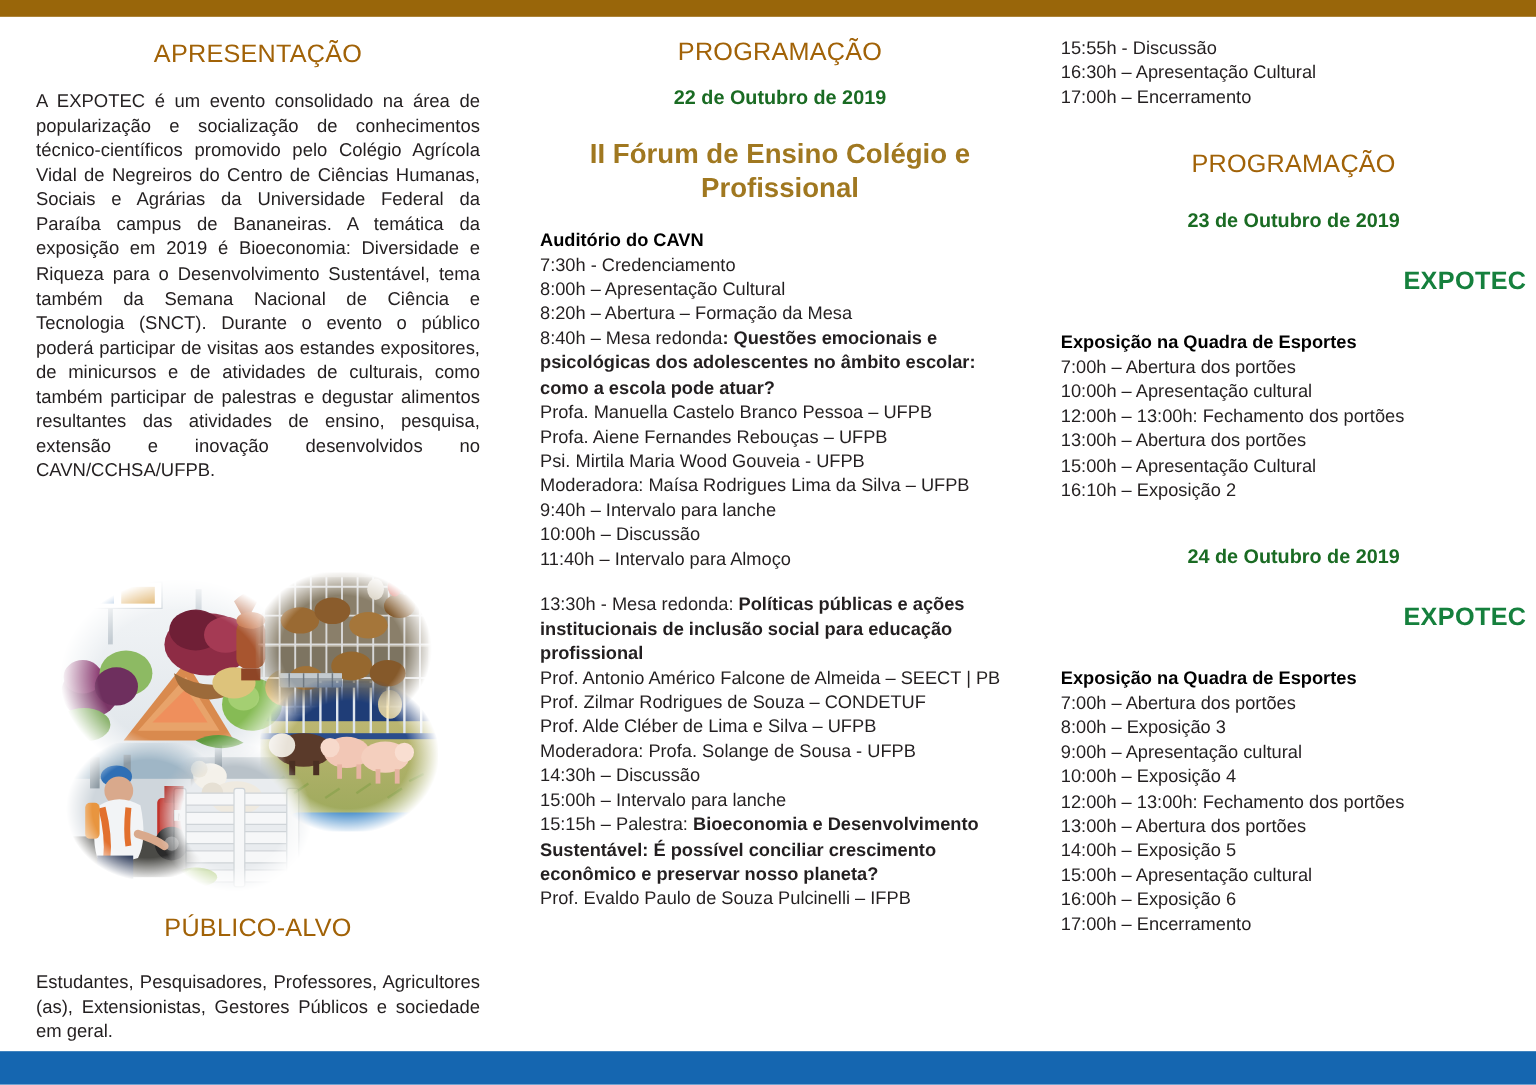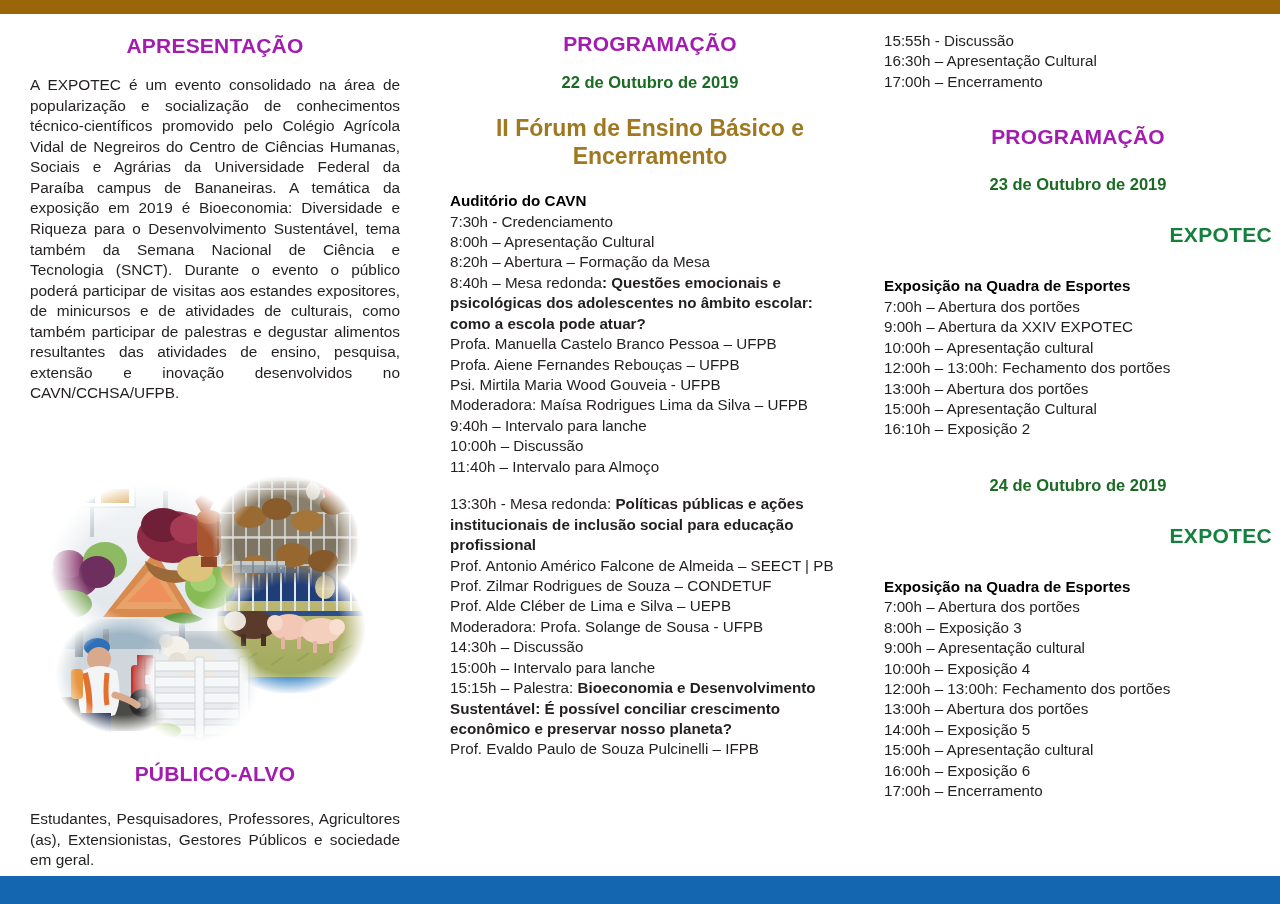--- a/index.html
+++ b/index.html
@@ -38,22 +38,22 @@
     position: absolute;
     top: 14px;
     height: 862px;
   }
   .col-left   { left: 0px;   width: 430px; }
   .col-mid    { left: 440px; width: 420px; }
   .col-right  { left: 862px; width: 418px; }
 
   
   .h-blue {
-    color: #a21caf;
-    font-weight: bold;
+    color: #a16207;
+    font-weight: normal;
     font-size: 21px;
     text-align: center;
     letter-spacing: 0.2px;
   }
   .h-green {
     color: #1a6b23;
     font-weight: bold;
     font-size: 16.5px;
     text-align: center;
   }
@@ -343,21 +343,21 @@
 
     <div class="body-just" id="publico-body">Estudantes, Pesquisadores, Professores, Agricultores (as), Extensionistas, Gestores Públicos e sociedade em geral.</div>
   </div>
 
   <div class="col col-mid">
     <div class="mid-pad">
       <div class="h-blue" id="prog-heading-1">PROGRAMAÇÃO</div>
 
       <div class="h-green" id="prog-date-1">22 de Outubro de 2019</div>
 
-      <div class="h-gold-title" id="forum-title">II Fórum de Ensino Básico e Encerramento</div>
+      <div class="h-gold-title" id="forum-title">II Fórum de Ensino Colégio e Profissional</div>
 
       <div class="venue" id="mid-venue">Auditório do CAVN</div>
 
       <div class="sched" id="mid-morning">
           <div>7:30h - Credenciamento</div>
           <div>8:00h – Apresentação  Cultural</div>
           <div>8:20h – Abertura – Formação da Mesa</div>
           <div>8:40h – Mesa redonda<b>: Questões emocionais e psicológicas dos adolescentes no âmbito escolar: como a escola pode atuar?</b></div>
           <div>Profa. Manuella Castelo Branco Pessoa – UFPB</div>
           <div>Profa. Aiene Fernandes Rebouças – UFPB</div>
@@ -365,21 +365,21 @@
           <div>Moderadora: Maísa Rodrigues Lima da Silva – UFPB</div>
           <div>9:40h – Intervalo para lanche</div>
           <div>10:00h – Discussão</div>
           <div>11:40h – Intervalo para Almoço</div>
         </div>
 
       <div class="sched gap-block" id="mid-afternoon">
           <div>13:30h - Mesa redonda: <b>Políticas públicas e ações institucionais de inclusão social para educação profissional</b></div>
           <div>Prof. Antonio Américo Falcone de Almeida – SEECT | PB</div>
           <div>Prof. Zilmar Rodrigues de Souza – CONDETUF</div>
-          <div>Prof. Alde Cléber de Lima e Silva – UEPB</div>
+          <div>Prof. Alde Cléber de Lima e Silva – UFPB</div>
           <div>Moderadora: Profa. Solange de Sousa - UFPB</div>
           <div>14:30h – Discussão</div>
           <div>15:00h – Intervalo para lanche</div>
           <div>15:15h – Palestra: <b>Bioeconomia e Desenvolvimento Sustentável: É possível conciliar crescimento econômico e preservar nosso planeta?</b></div>
           <div>Prof. Evaldo Paulo de Souza Pulcinelli – IFPB</div>
         </div>
     </div>
   </div>
 
   <div class="col col-right">
@@ -393,21 +393,20 @@
       <div class="h-blue" id="prog-heading-2">PROGRAMAÇÃO</div>
 
       <div class="h-green" id="prog-date-2">23 de Outubro de 2019</div>
 
       <div class="h-expotec" id="expotec-title-1">EXPOTEC</div>
 
       <div id="expo-block-1">
         <div class="venue">Exposição  na Quadra de Esportes</div>
         <div class="sched">
             <div>7:00h – Abertura dos portões</div>
-            <div>9:00h – Abertura da XXIV EXPOTEC</div>
             <div>10:00h – Apresentação cultural</div>
             <div>12:00h – 13:00h: Fechamento dos portões</div>
             <div>13:00h – Abertura dos portões</div>
             <div>15:00h – Apresentação Cultural</div>
             <div>16:10h – Exposição 2</div>
           </div>
       </div>
 
       <div class="h-green" id="prog-date-3">24 de Outubro de 2019</div>
 

